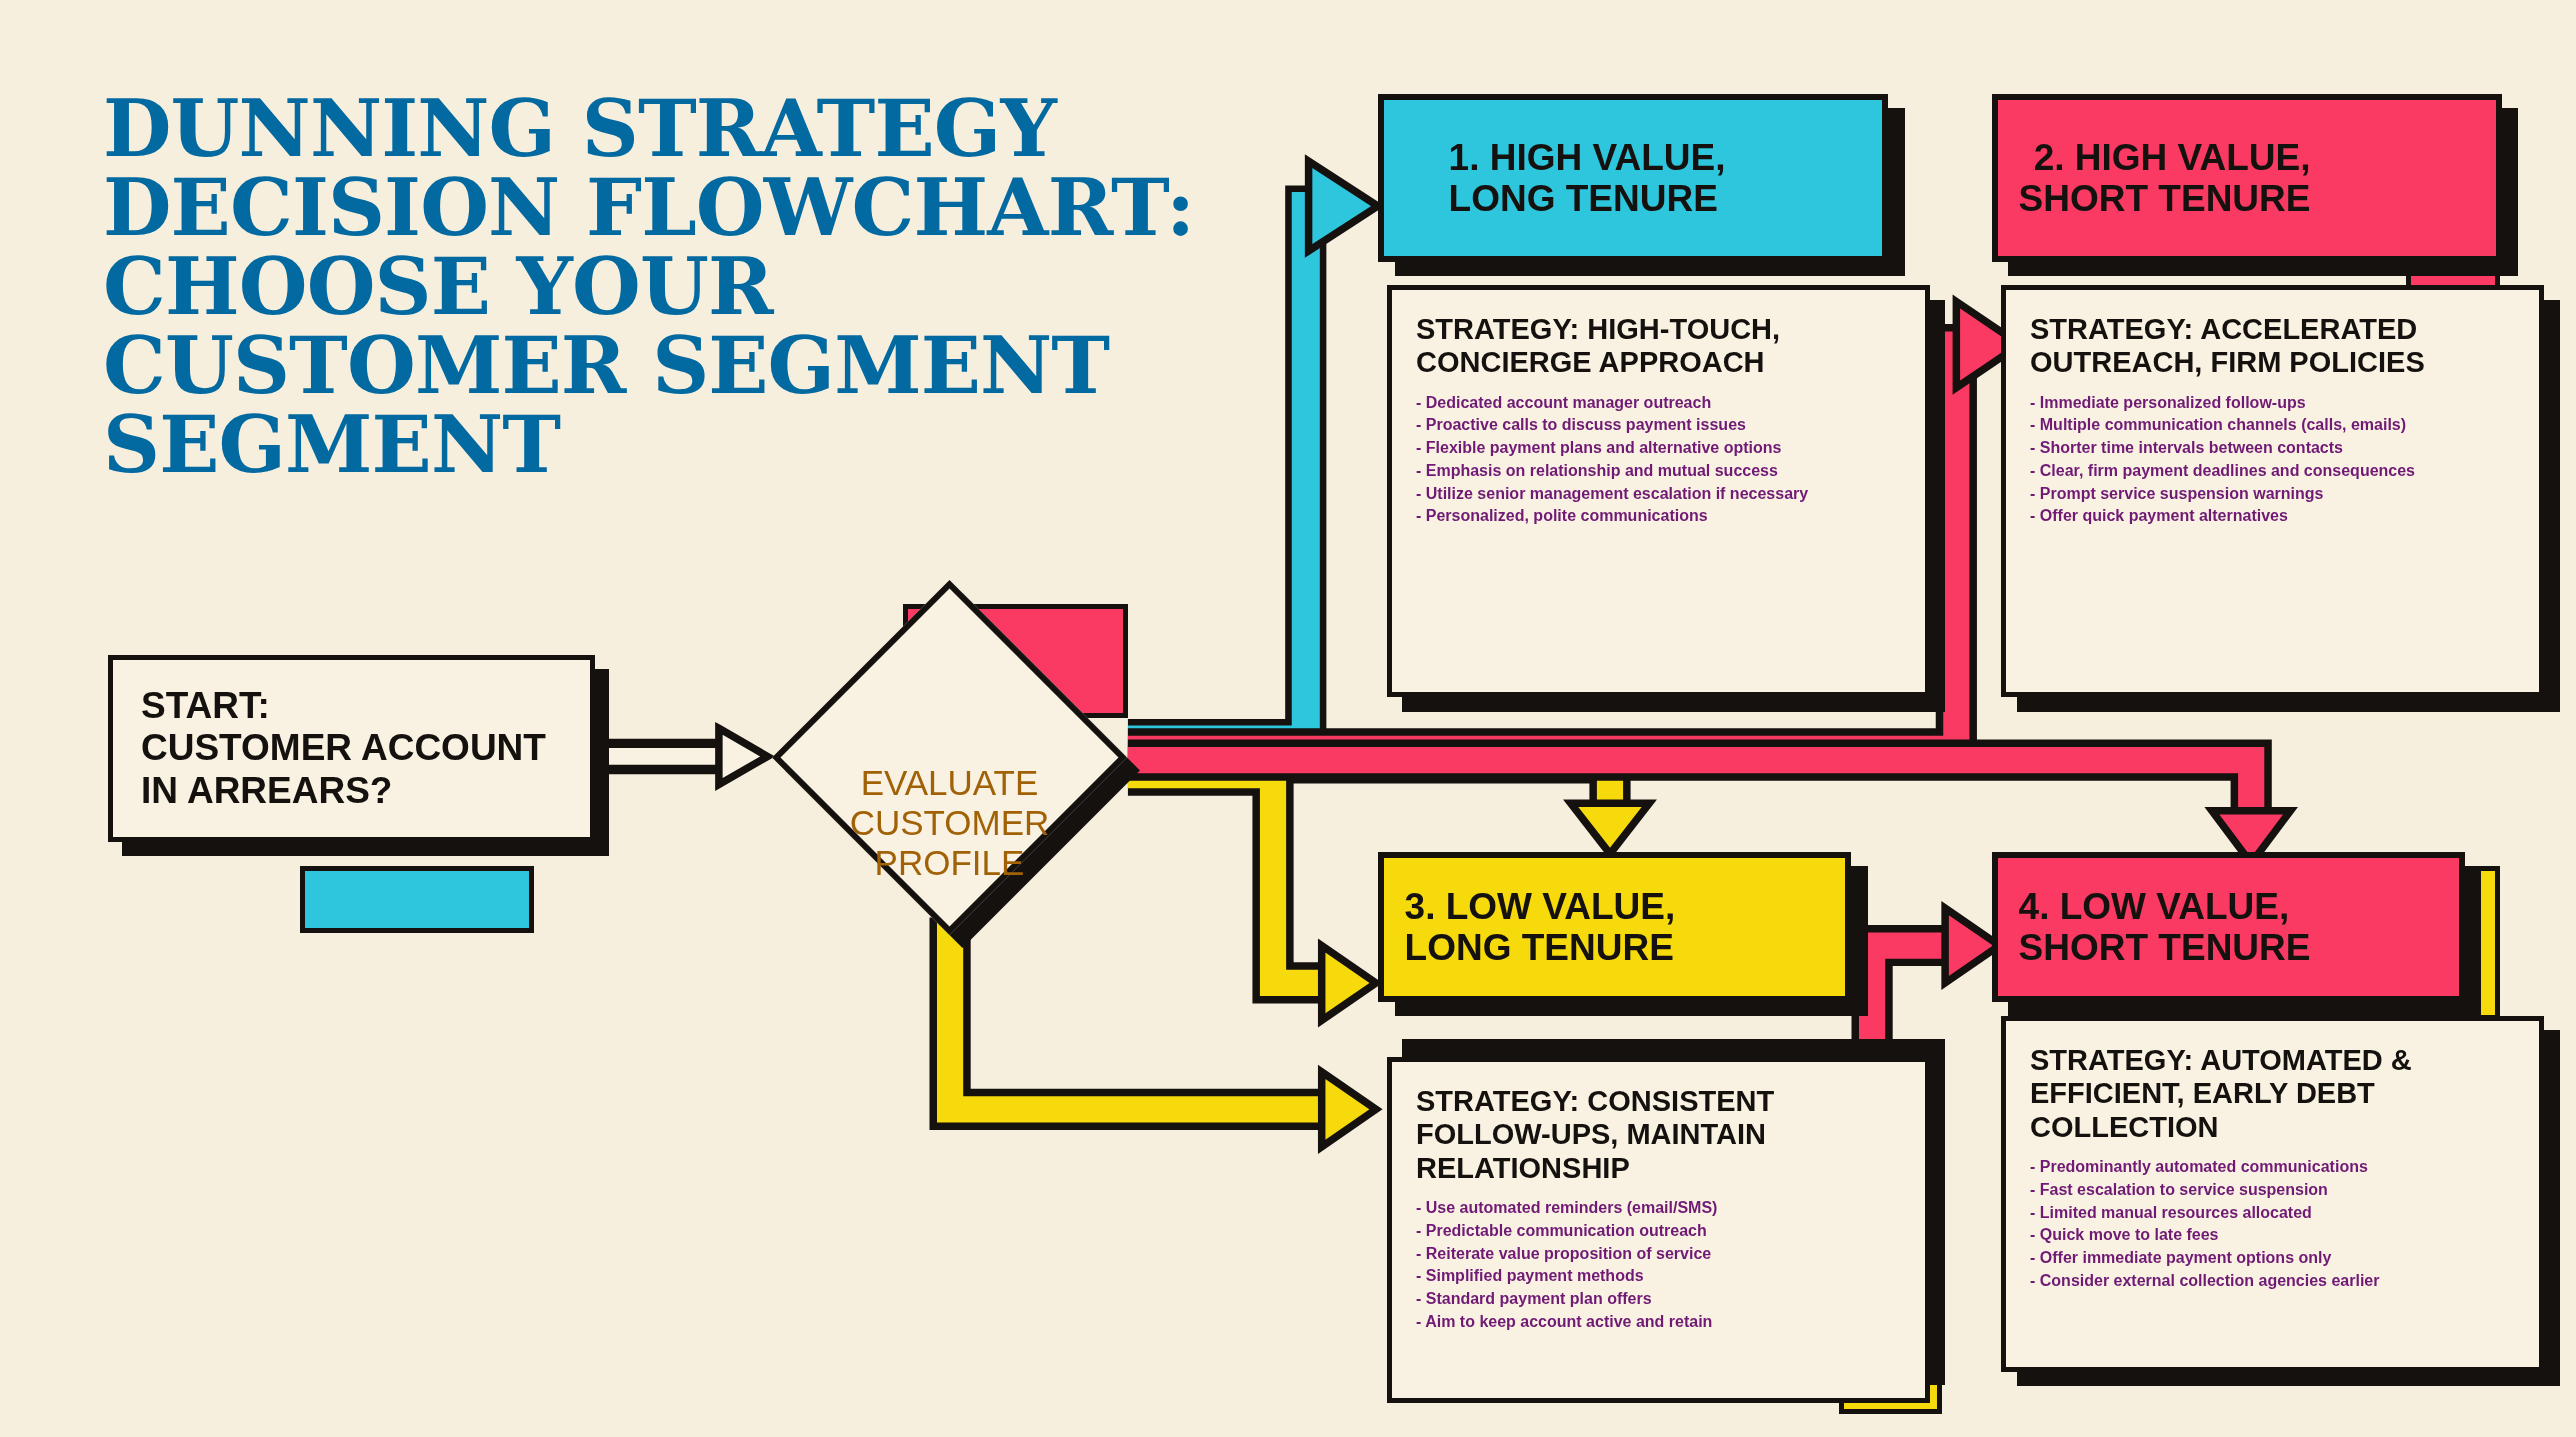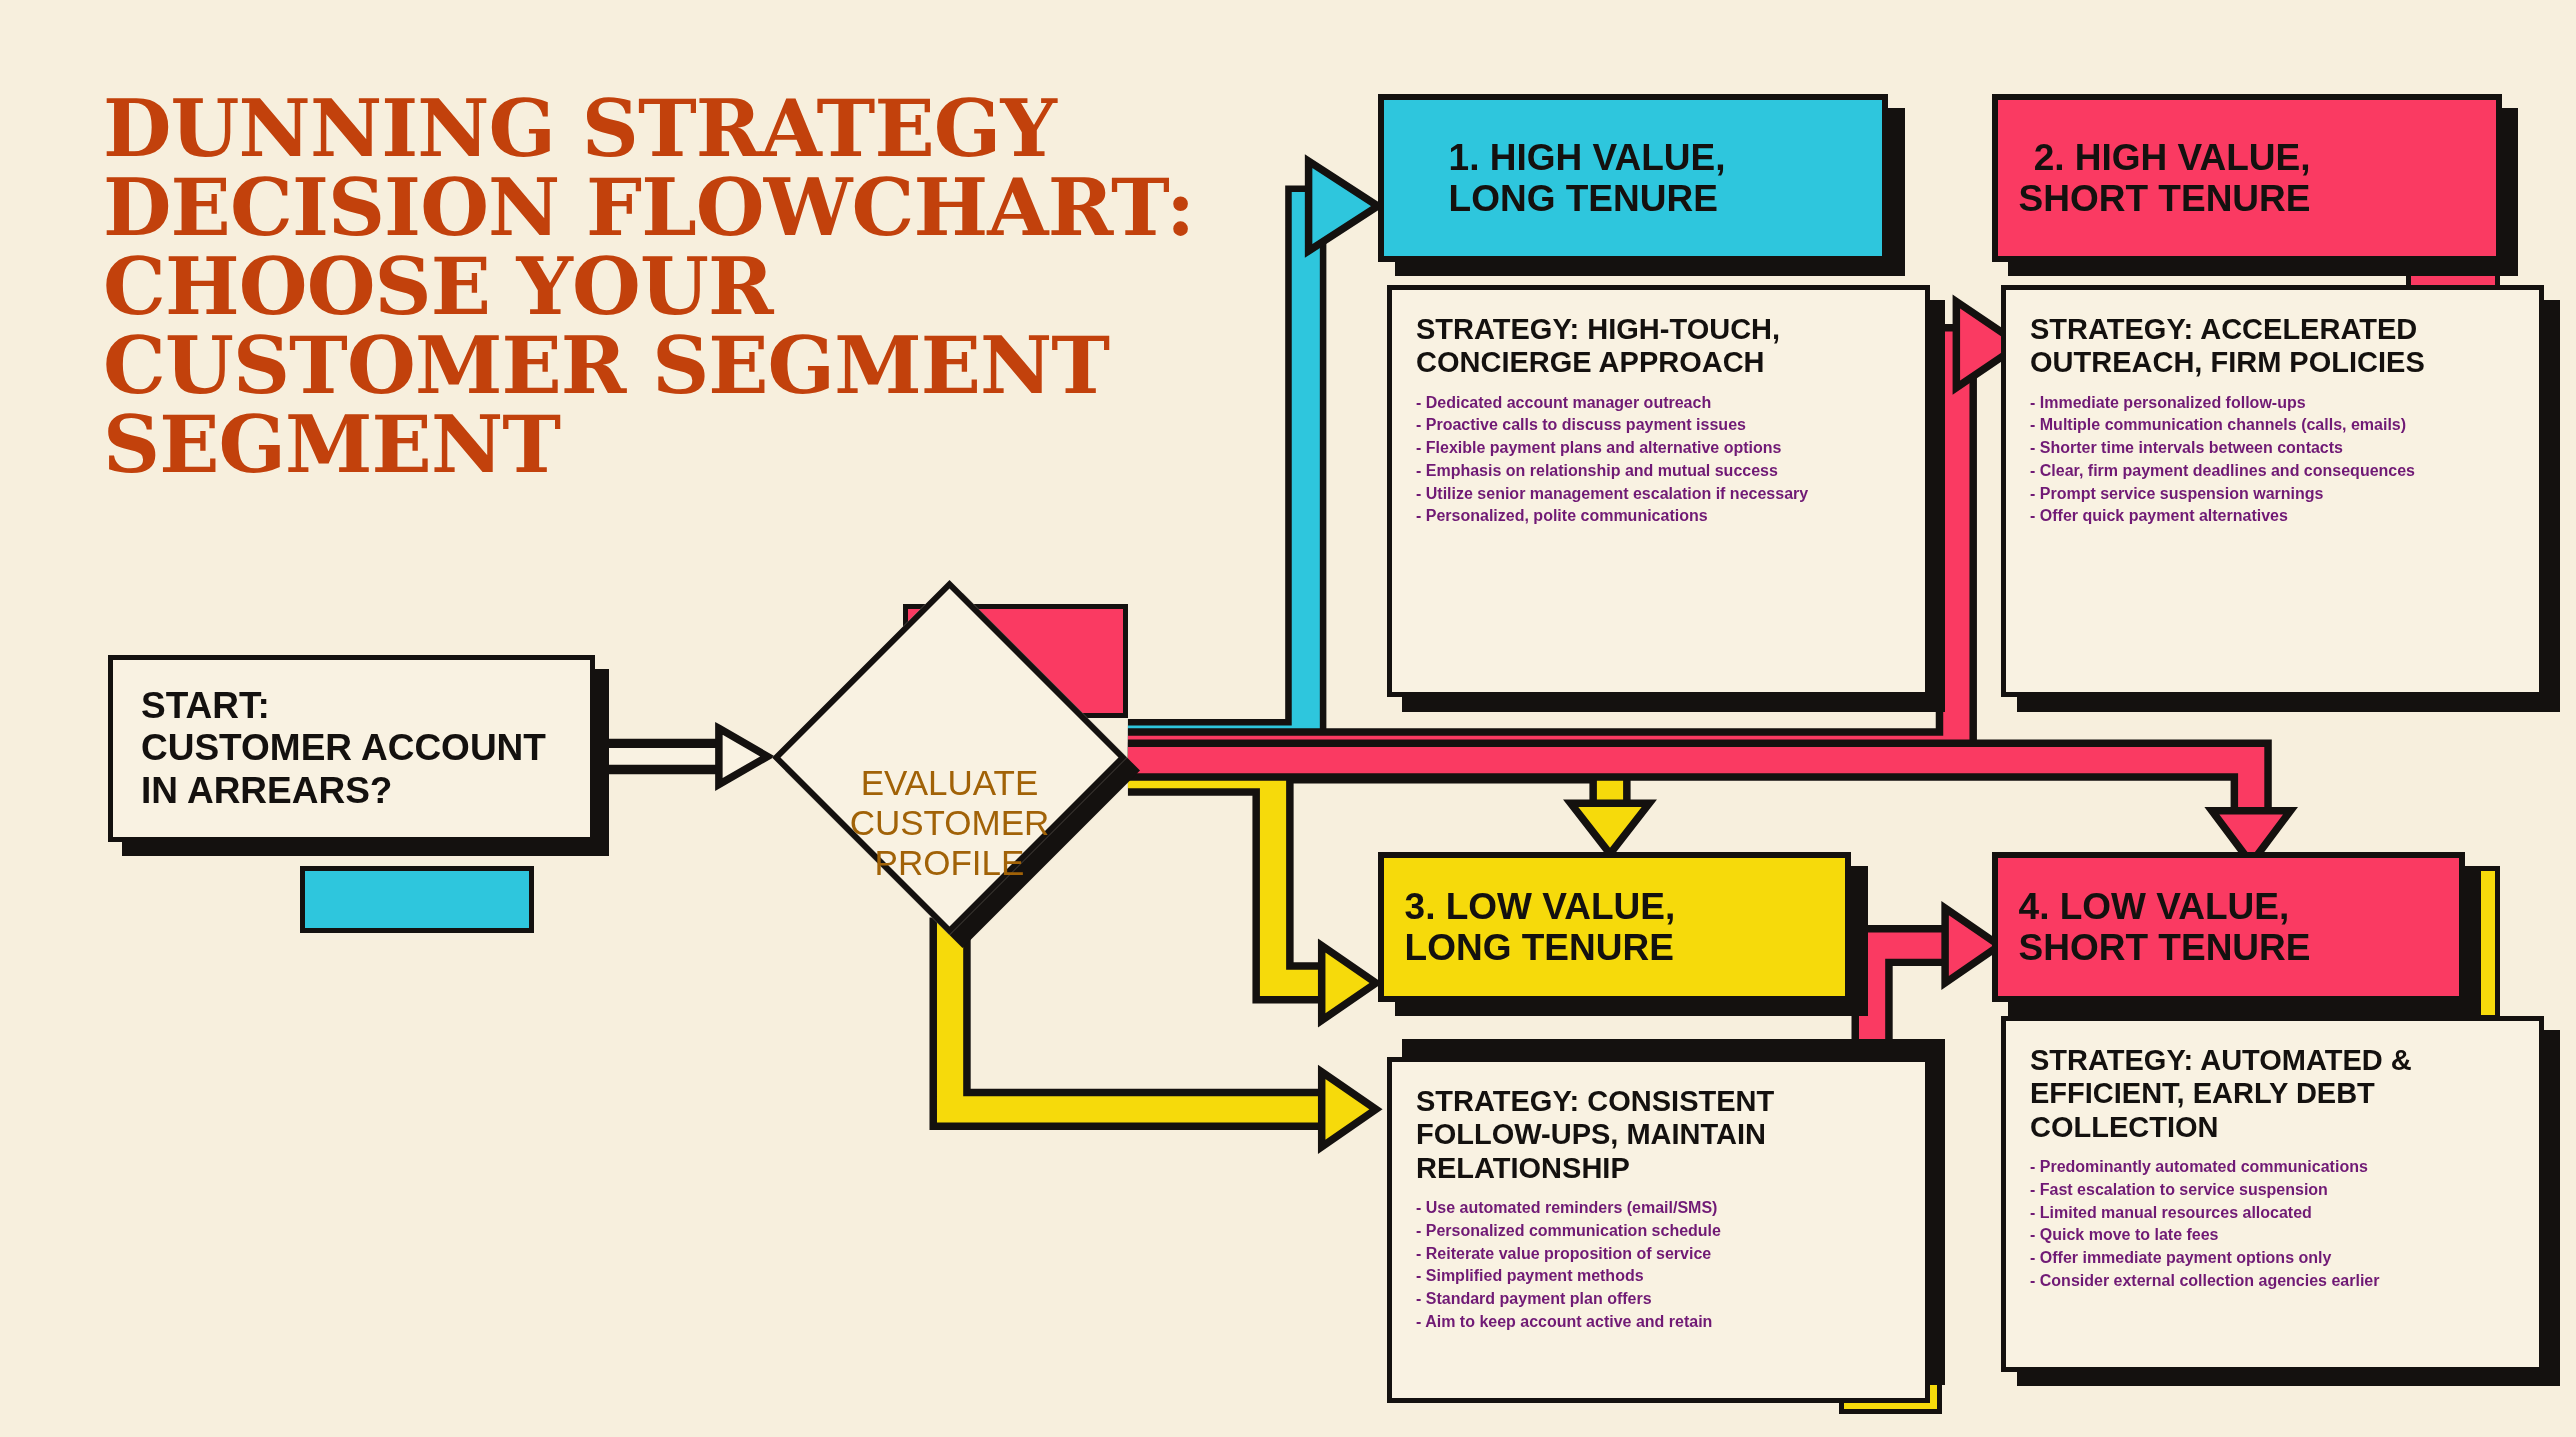--- a/index.html
+++ b/index.html
@@ -13,21 +13,21 @@
   #stage{position:absolute;inset:0;}
 
   
   .title{
     position:absolute;left:103px;top:89px;width:1170px;
     font-family:"DejaVu Serif", serif;
     font-weight:700;
     font-size:79px;
     line-height:1.00;
     letter-spacing:-0.9px;
-    color:#c2410c;
+    color:#0369a1;
     text-transform:uppercase;
   }
   .title div{white-space:nowrap;}
 
   
   .blk{position:absolute;box-sizing:border-box;}
   .shadow{position:absolute;background:#14110f;}
 
   .card{
     position:absolute;box-sizing:border-box;
@@ -260,21 +260,21 @@
 
   <div class="shadow" style="left:1402px;top:1039px;width:543px;height:346px;"></div>
   <div class="card cardpad" style="left:1387px;top:1025px;width:543px;height:346px;margin-top:32px;">
     <div class="ctitle">
       <div>STRATEGY: CONSISTENT</div>
       <div>FOLLOW-UPS, MAINTAIN</div>
       <div>RELATIONSHIP</div>
     </div>
     <ul>
       <li>- Use automated reminders (email/SMS)</li>
-      <li>- Personalized communication schedule</li>
+      <li>- Predictable communication outreach</li>
       <li>- Reiterate value proposition of service</li>
       <li>- Simplified payment methods</li>
       <li>- Standard payment plan offers</li>
       <li>- Aim to keep account active and retain</li>
     </ul>
   </div>
 
   <div class="shadow" style="left:2008px;top:866px;width:473px;height:150px;"></div>
   <div class="hdr pinkbg" style="left:1992px;top:852px;width:473px;height:150px;">
     <div class="htxt">

